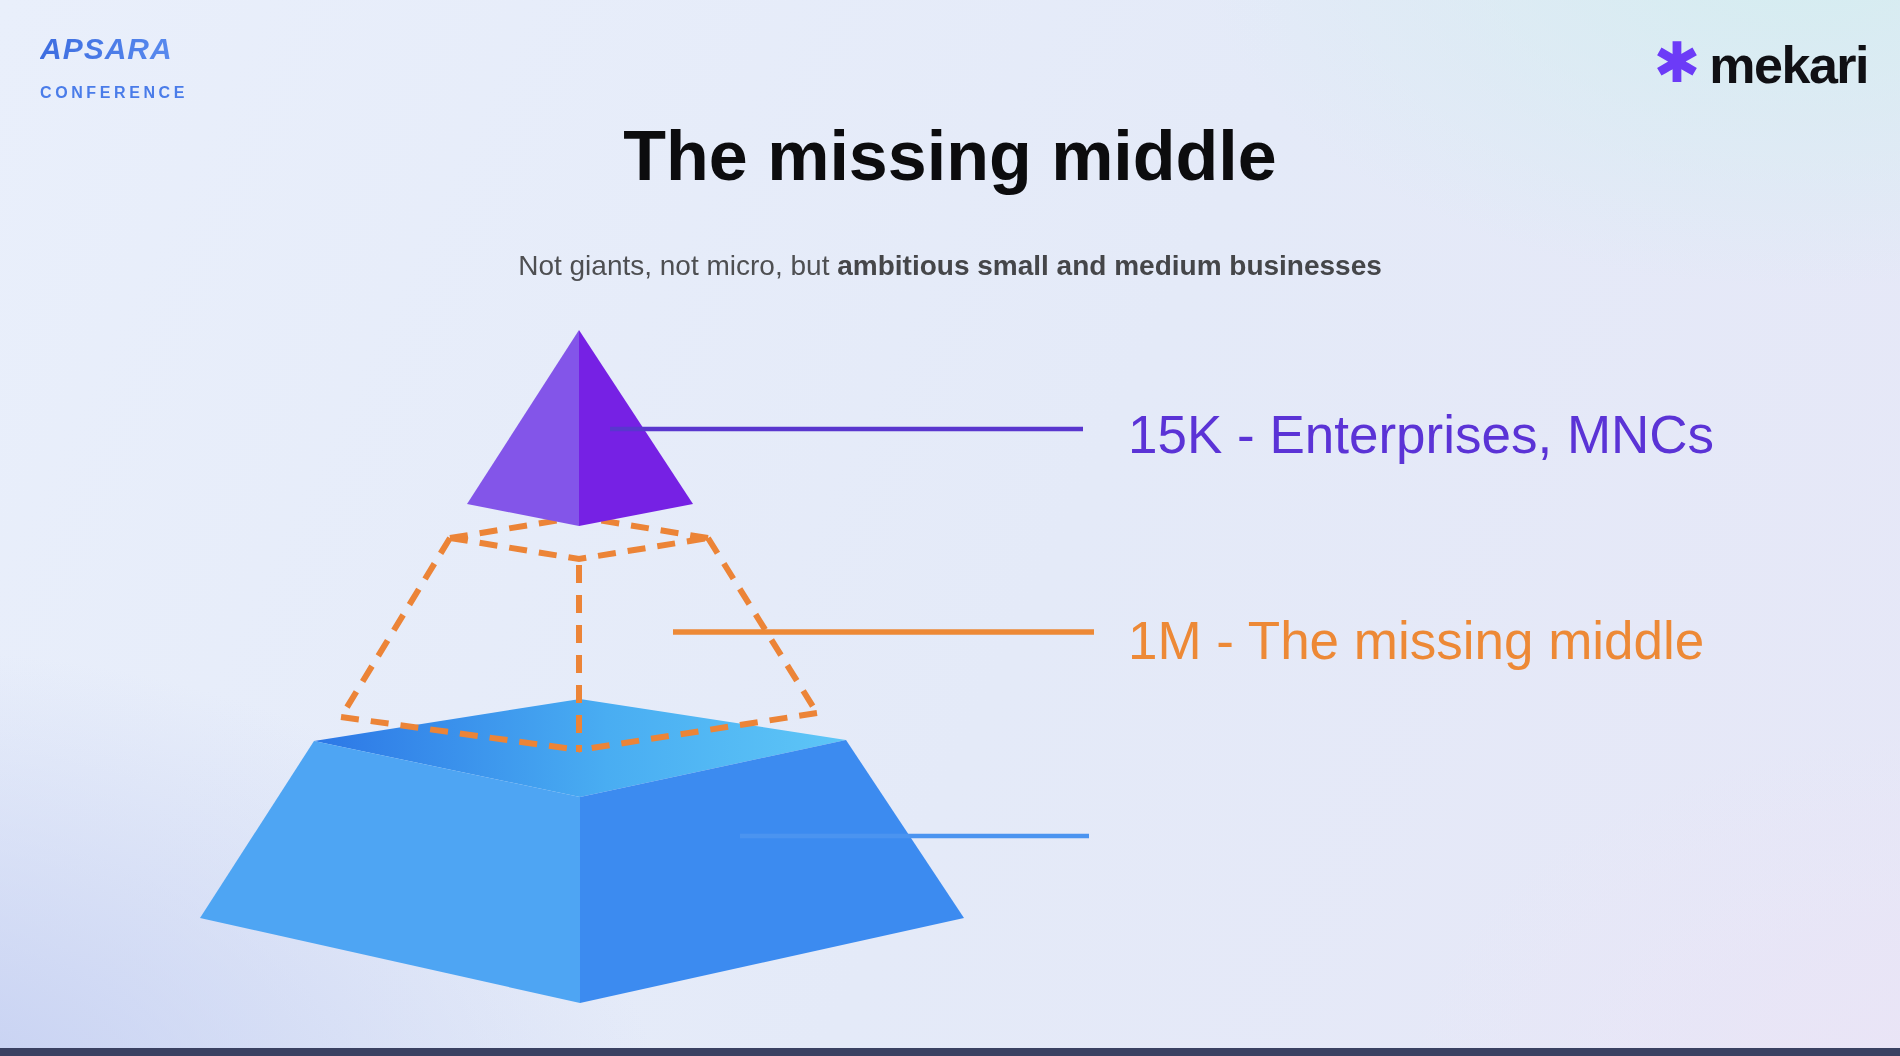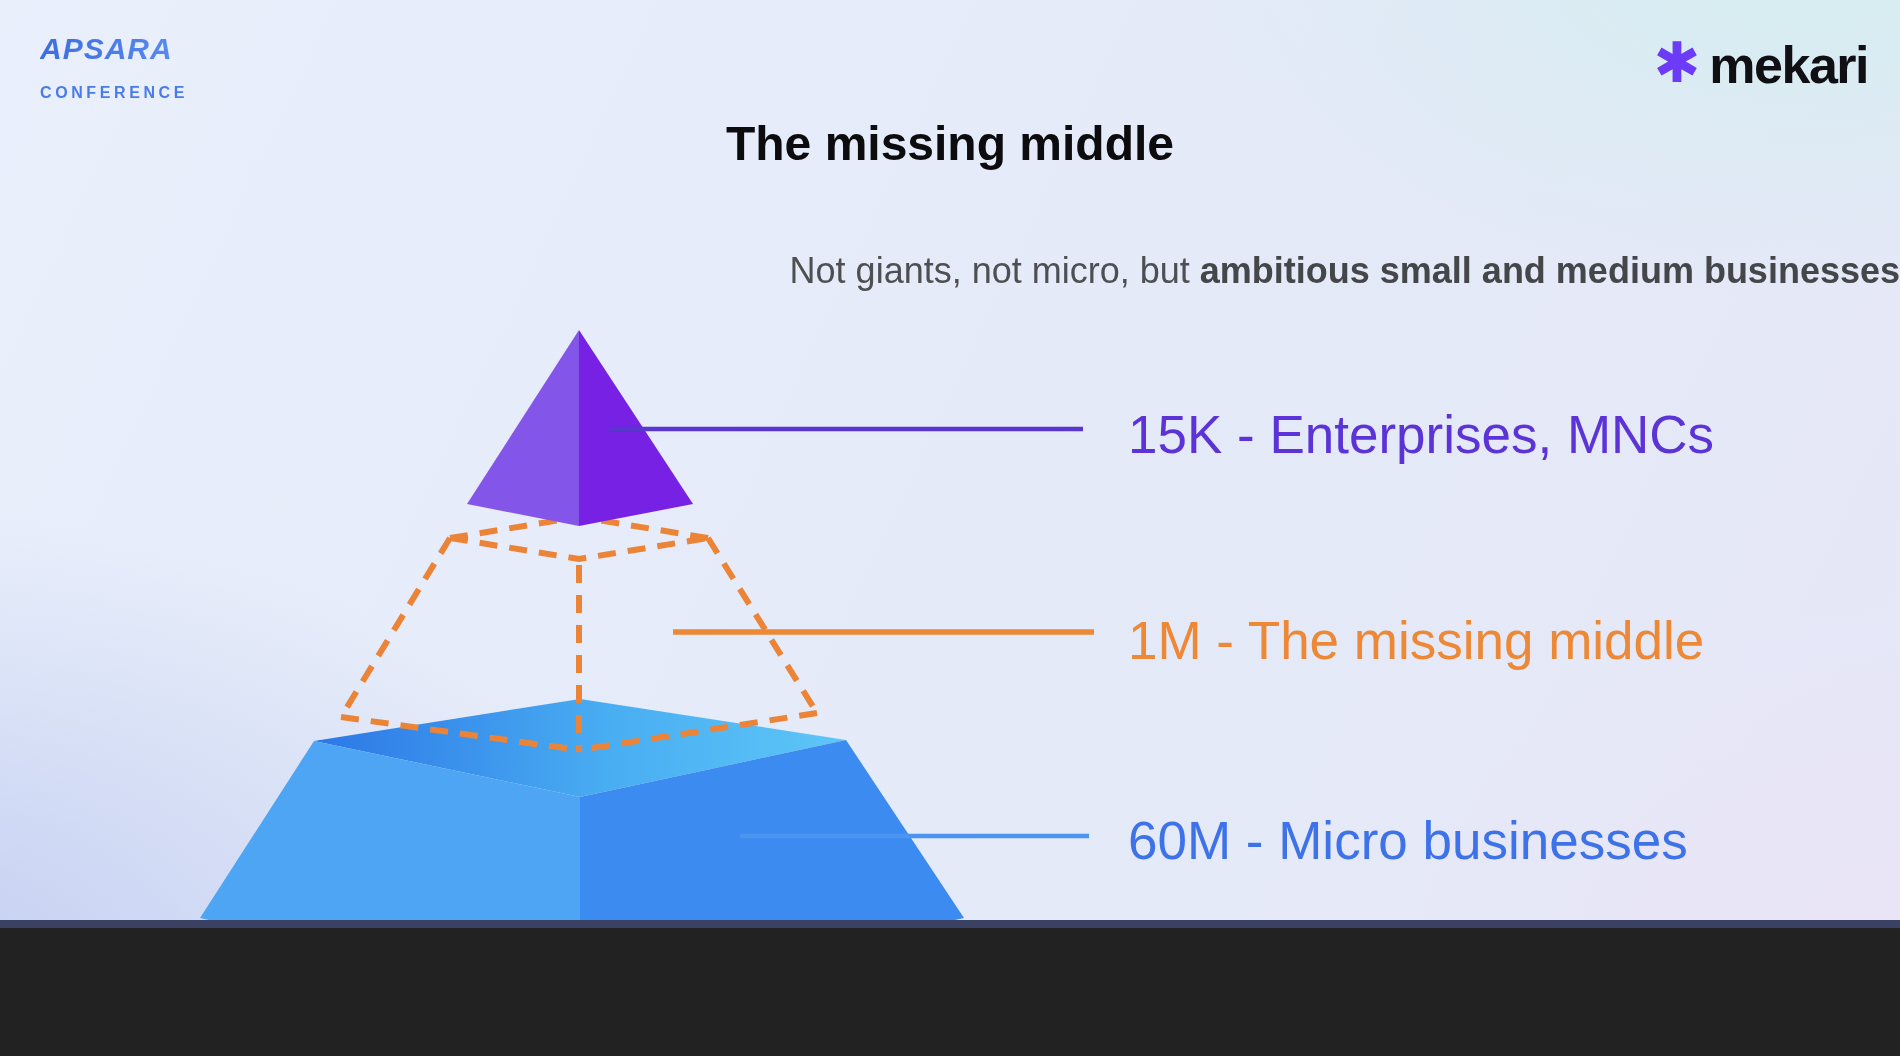--- a/index.html
+++ b/index.html
@@ -1,39 +1,39 @@
 <!DOCTYPE html>
 <html><head>
 <meta charset="utf-8">
 <style>
   html,body{margin:0;padding:0;background:#222;}
   .slide{
     position:relative;
-    width:1900px;height:928px;
+    width:1900px;height:1056px;
     overflow:hidden;
     font-family:"Liberation Sans",sans-serif;
     background:
       radial-gradient(1100px 620px at 95% -5%, #d4edf0 0%, rgba(212,237,240,0) 55%),
       radial-gradient(1000px 650px at 103% 103%, #eae4f6 0%, rgba(234,228,246,0) 55%),
       radial-gradient(1250px 760px at -6% 106%, #c2cdf1 0%, rgba(194,205,241,0) 62%),
       linear-gradient(115deg, #e9effb 0%, #e4eaf8 55%, #e6e7f7 100%);
   }
   
   .apsara{position:absolute;left:40px;top:32px;color:#4679e6;}
   .apsara-word{font-size:30px;font-weight:800;font-style:italic;letter-spacing:1px;
     background:linear-gradient(90deg,#3d6de0,#5b8df0);-webkit-background-clip:text;background-clip:text;color:transparent;}
   .apsara-sub{font-size:16px;font-weight:700;letter-spacing:3.6px;margin-top:18px;color:#4a7ce9;}
   .mekari{position:absolute;right:32px;top:36px;display:flex;align-items:center;gap:9px;}
   .mekari-star{color:#6c3bf7;font-size:56px;line-height:58px;transform:translateY(-2px);}
   .mekari-word{font-size:52px;font-weight:700;color:#101014;letter-spacing:-1.5px;line-height:58px;text-align:center;}
   
   .title{position:absolute;left:0;right:0;top:116px;margin:0;text-align:center;
-    font-size:48px;font-weight:700;color:#0c0c0e;letter-spacing:0;}
-  .subtitle{position:absolute;left:0;right:0;top:250px;margin:0;text-align:right;
-    font-size:36px;font-weight:400;color:#4e4f52;}
+    font-size:70px;font-weight:700;color:#0c0c0e;letter-spacing:0;}
+  .subtitle{position:absolute;left:0;right:0;top:250px;margin:0;text-align:center;
+    font-size:28px;font-weight:400;color:#4e4f52;}
   .subtitle strong{font-weight:700;color:#454649;}
   
   .diagram{position:absolute;left:0;top:0;width:1900px;height:1056px;}
   
   .callout{position:absolute;left:1128px;transform:translateY(-50%);
     font-size:53px;font-weight:400;white-space:nowrap;}
   .callout-top{top:434px;color:#5b33d6;}
   .callout-mid{top:640px;color:#ed8936;}
   .callout-bottom{top:840px;color:#3d72e9;}
   
@@ -92,16 +92,15 @@
       <path d="M579,565 L579,752"></path>
     </g>
 
     <line x1="610" y1="429" x2="1083" y2="429" stroke="#5936CE" stroke-width="4.5"></line>
     <line x1="673" y1="632" x2="1094" y2="632" stroke="#ED8936" stroke-width="5.5"></line>
     <line x1="740" y1="836" x2="1089" y2="836" stroke="#4B94F0" stroke-width="4.5"></line>
   </svg>
 
   <div class="callout callout-top">15K - Enterprises, MNCs</div>
   <div class="callout callout-mid">1M - The missing middle</div>
-  <div class="callout callout-bottom">60M - Micro businesses</div>
 
   <div class="bottom-strip"></div>
 </div>
 
 </body></html>

